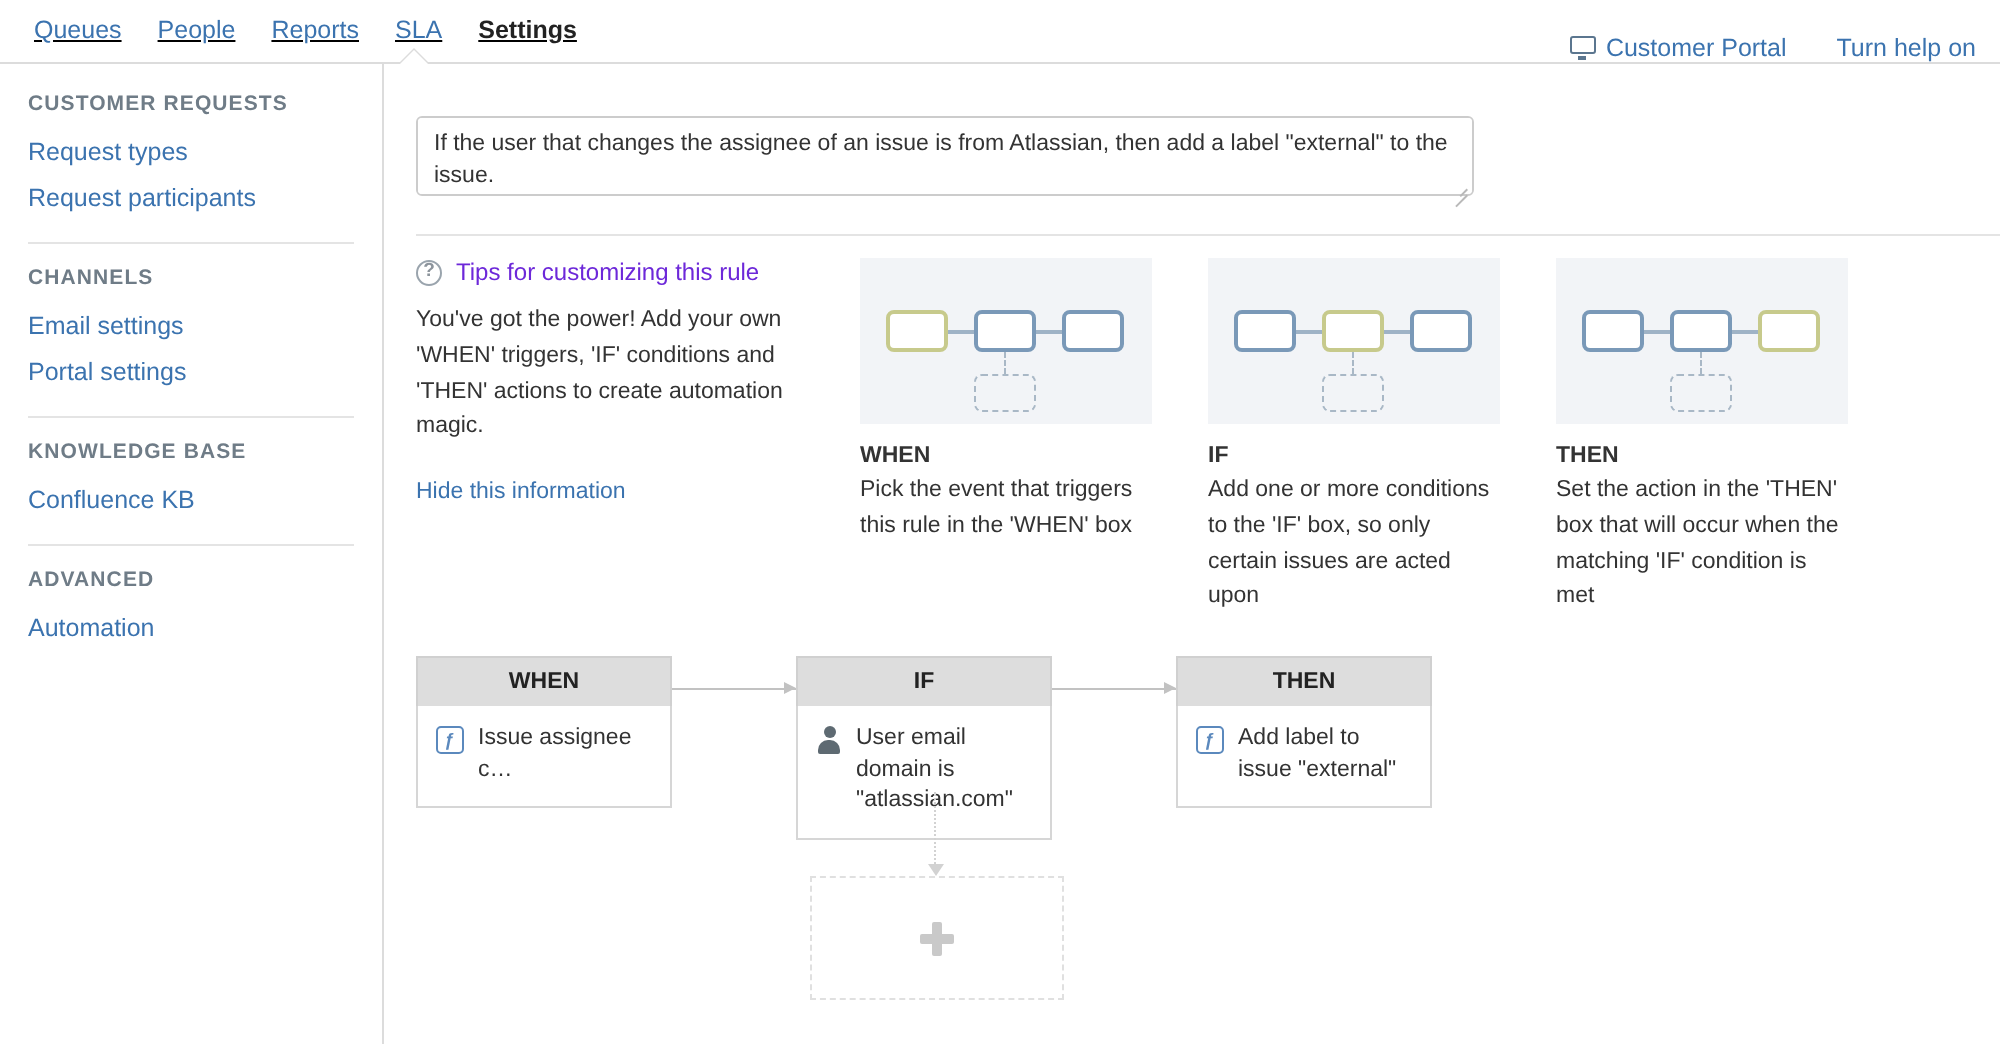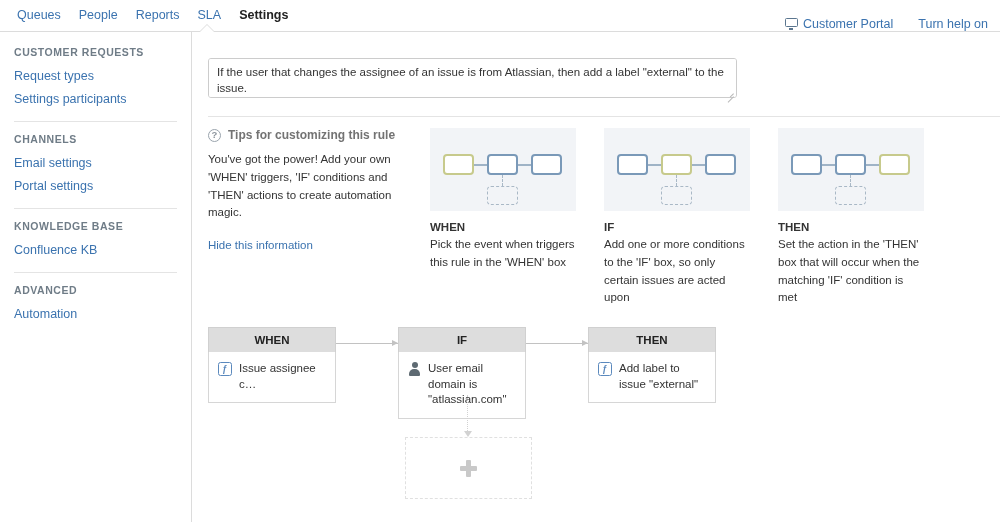--- a/index.html
+++ b/index.html
@@ -13,21 +13,21 @@
 
   
   .topbar {
     height: 32px;
     border-bottom: 1px solid #dcdcdc;
     display: flex;
     align-items: stretch;
     background: #fff;
     position: relative;
   }
-  .topnav { display: flex; align-items: flex-start; padding-left: 8px; }
+  .topnav { display: flex; align-items: flex-start; padding-left: 8px; text-decoration: underline; }
   .topnav a {
     font-size: 12.5px;
     color: #3b73af;
     text-decoration: none;
     padding: 0 9px;
     line-height: 31px;
   }
   .topnav a.active { color: #222; font-weight: bold; }
   .tab-caret {
     position: absolute;
@@ -155,21 +155,21 @@
   
   .tips { display: flex; margin-top: 11px; }
   .tips-left { width: 212px; flex: none; }
   .tips-title { display: flex; align-items: center; gap: 7px; }
   .q-icon {
     width: 13px; height: 13px; border: 1.2px solid #9aa4ad;
     border-radius: 50%; font-size: 9.5px; color: #8c949c;
     display: flex; align-items: center; justify-content: center;
     line-height: 1; font-weight: bold; flex: none;
   }
-  .tips-title-text { font-size: 12px; font-weight: bold; color: #737373; }
+  .tips-title-text { font-size: 12px; font-weight: normal; color: #6d28d9; }
   .tips-body { font-size: 11.5px; color: #333; line-height: 1.55; margin-top: 9px; width: 196px; }
   .tips-hide { display: inline-block; margin-top: 17px; font-size: 11.5px; color: #3b73af; text-decoration: none; }
 
   .cards { display: flex; gap: 28px; margin-left: 10px; }
   .card { width: 146px; }
   .card-img {
     width: 146px; height: 83px;
     background: #f2f4f7;
     position: relative;
   }
@@ -301,21 +301,21 @@
   </div>
 </div>
 
 <div class="layout">
 
   <aside class="sidebar">
 
     <div class="side-section">
       <div class="side-head">CUSTOMER REQUESTS</div>
       <a href="#" class="side-link">Request types</a>
-      <a href="#" class="side-link">Settings participants</a>
+      <a href="#" class="side-link">Request participants</a>
     </div>
     <div class="side-divider"></div>
 
     <div class="side-section">
       <div class="side-head">CHANNELS</div>
       <a href="#" class="side-link">Email settings</a>
       <a href="#" class="side-link">Portal settings</a>
     </div>
     <div class="side-divider"></div>
 
@@ -360,21 +360,21 @@
           <div class="card-img">
             <div class="wire w1"></div>
             <div class="wire w2"></div>
             <div class="node n1 hl"></div>
             <div class="node n2"></div>
             <div class="node n3"></div>
             <div class="vwire"></div>
             <div class="dnode"></div>
           </div>
           <div class="card-title">WHEN</div>
-          <div class="card-text">Pick the event when triggers this rule in the 'WHEN' box</div>
+          <div class="card-text">Pick the event that triggers this rule in the 'WHEN' box</div>
         </div>
 
         <div class="card">
           <div class="card-img">
             <div class="wire w1"></div>
             <div class="wire w2"></div>
             <div class="node n1"></div>
             <div class="node n2 hl"></div>
             <div class="node n3"></div>
             <div class="vwire"></div>

